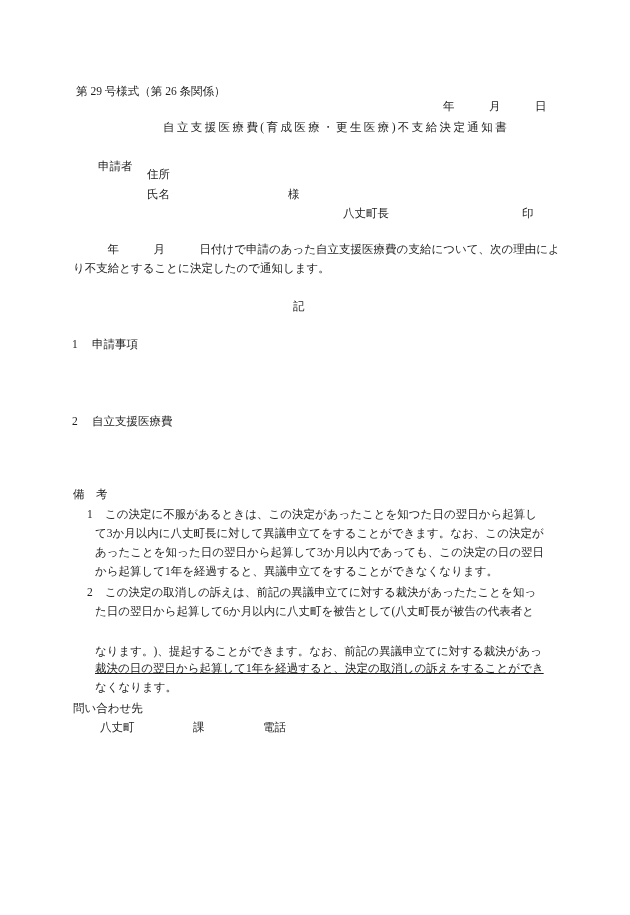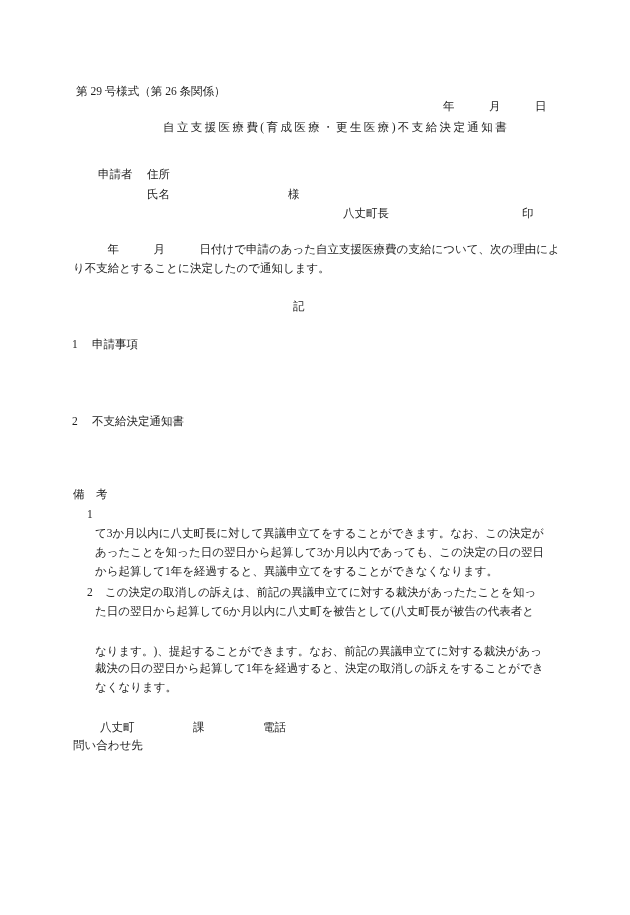--- a/index.html
+++ b/index.html
@@ -25,51 +25,52 @@
 <body>
 
 <div class="page">
 
   <div class="t" style="left:76px; top:85px;">第 29 号様式（第 26 条関係）</div>
 
   <div class="t" style="left:443px; top:100px;">年　　　月　　　日</div>
 
   <div class="t title-line" style="left:163px; top:121px;">自立支援医療費(育成医療・更生医療)不支給決定通知書</div>
 
-  <span class="t" style="left:98px; top:168px;">申請者</span>
+  <span class="t" style="left:98px; top:160px;">申請者</span>
   <span class="t" style="left:147px; top:168px;">住所</span>
   <span class="t" style="left:147px; top:188px;">氏名</span>
   <span class="t" style="left:288px; top:188px;">様</span>
 
   <span class="t" style="left:343px; top:207px;">八丈町長</span>
   <span class="t" style="left:522px; top:207px;">印</span>
 
   <div class="t" style="left:73px; top:262px;">り不支給とすることに決定したので通知します。</div>
   <div class="t" style="left:73px; top:243px;">　　　年　　　月　　　日付けで申請のあった自立支援医療費の支給について、次の理由によ</div>
 
   <div class="t" style="left:293px; top:300px;">記</div>
 
   <span class="t num" style="left:72px; top:338px;">1</span>
   <span class="t" style="left:92px; top:338px;">申請事項</span>
 
   <span class="t num" style="left:72px; top:415px;">2</span>
-  <span class="t" style="left:92px; top:415px;">不支給決定通知書</span>
+  <span class="t" style="left:92px; top:415px;">自立支援医療費</span>
 
   <div class="t" style="left:73px; top:488px;">備　考</div>
 
   <span class="t num" style="left:87px; top:508px;">1</span>
+  <div class="t" style="left:105px; top:508px;">この決定に不服があるときは、この決定があったことを知つた日の翌日から起算し</div>
   <div class="t" style="left:95px; top:527px;">て3か月以内に八丈町長に対して異議申立てをすることができます。なお、この決定が</div>
   <div class="t" style="left:95px; top:546px;">あったことを知った日の翌日から起算して3か月以内であっても、この決定の日の翌日</div>
   <div class="t" style="left:95px; top:565px;">から起算して1年を経過すると、異議申立てをすることができなくなります。</div>
 
   <span class="t num" style="left:87px; top:586px;">2</span>
   <div class="t" style="left:105px; top:586px;text-align:right;">この決定の取消しの訴えは、前記の異議申立てに対する裁決があったたことを知っ</div>
   <div class="t" style="left:95px; top:605px;">た日の翌日から起算して6か月以内に八丈町を被告として(八丈町長が被告の代表者と</div>
   <div class="t" style="left:95px; top:620px;margin-top:25px;">なります。)、提起することができます。なお、前記の異議申立てに対する裁決があっ</div>
-  <div class="t" style="left:95px; top:662px;">裁決の日の翌日から起算して1年を経過すると、決定の取消しの訴えをすることができ</div>
+  <div class="t" style="left:95px; top:662px;text-decoration:underline;">裁決の日の翌日から起算して1年を経過すると、決定の取消しの訴えをすることができ</div>
   <div class="t" style="left:95px; top:681px;">なくなります。</div>
 
-  <div class="t" style="left:73px; top:702px;margin-top:37px;">問い合わせ先</div>
+  <div class="t" style="left:73px; top:702px;">問い合わせ先</div>
   <span class="t" style="left:100px; top:721px;">八丈町</span>
   <span class="t" style="left:193px; top:721px;">課</span>
   <span class="t" style="left:263px; top:721px;">電話</span>
 
 </div>
 
 </body></html>

